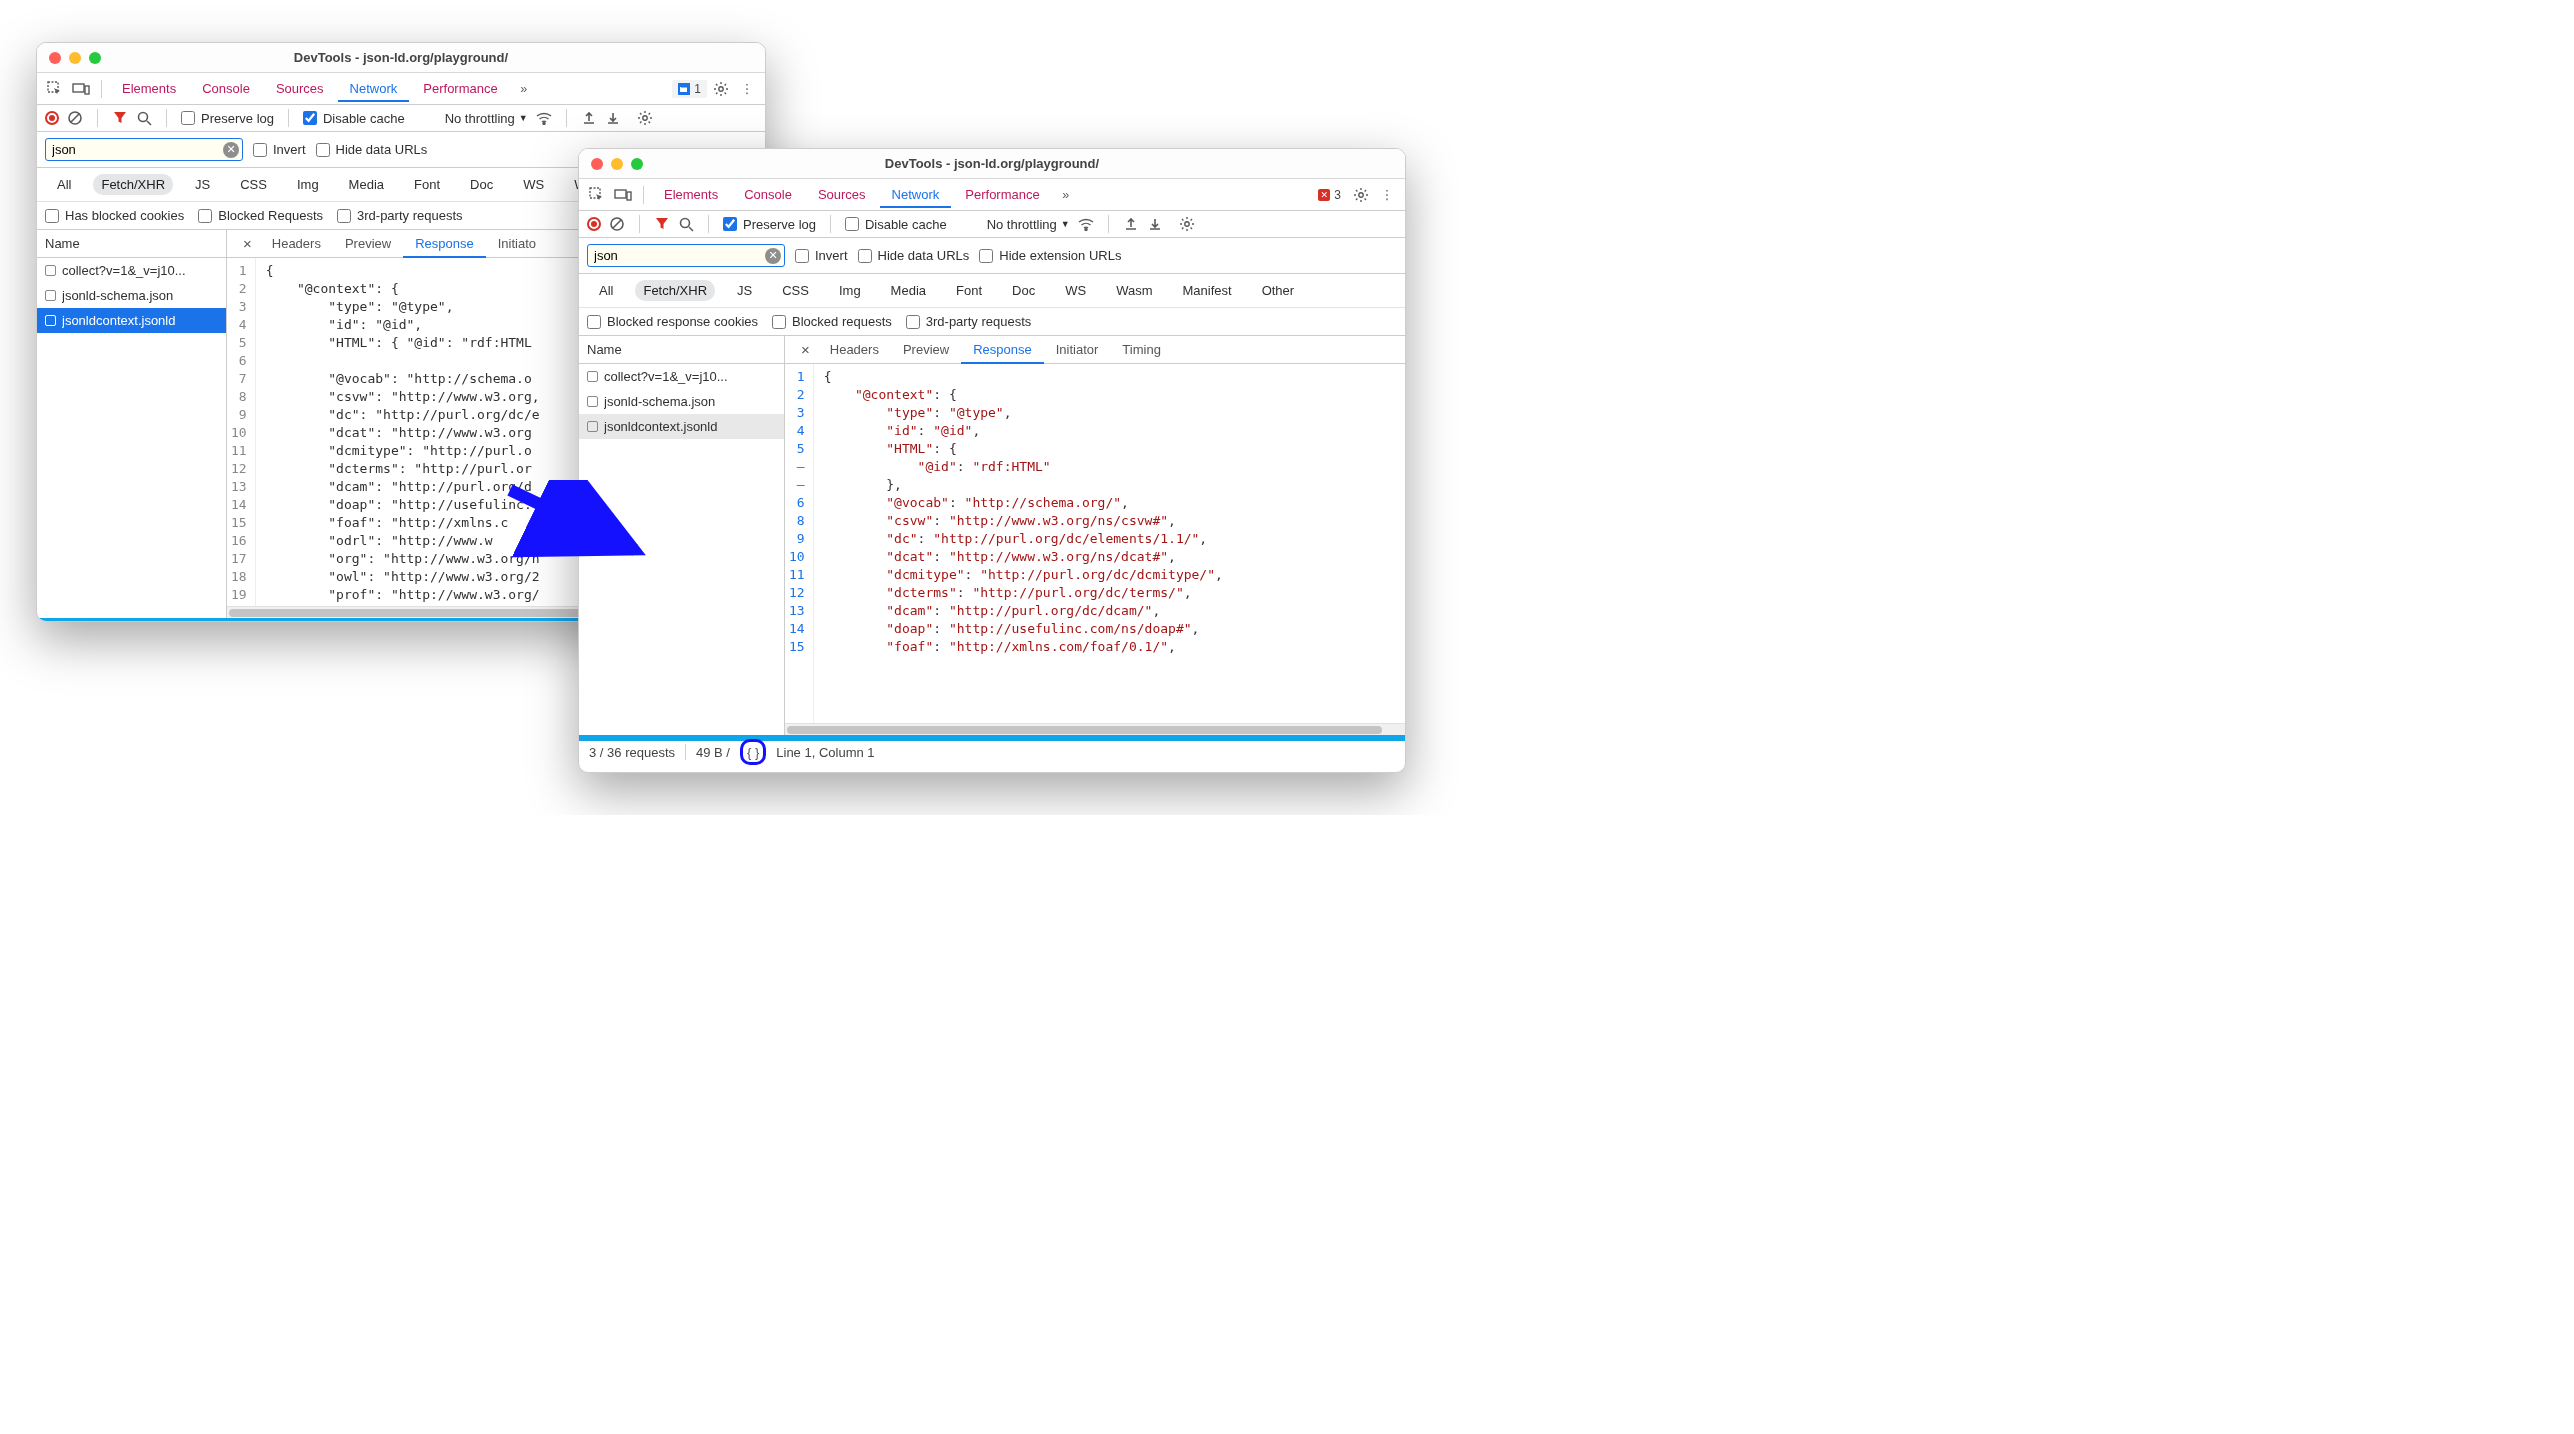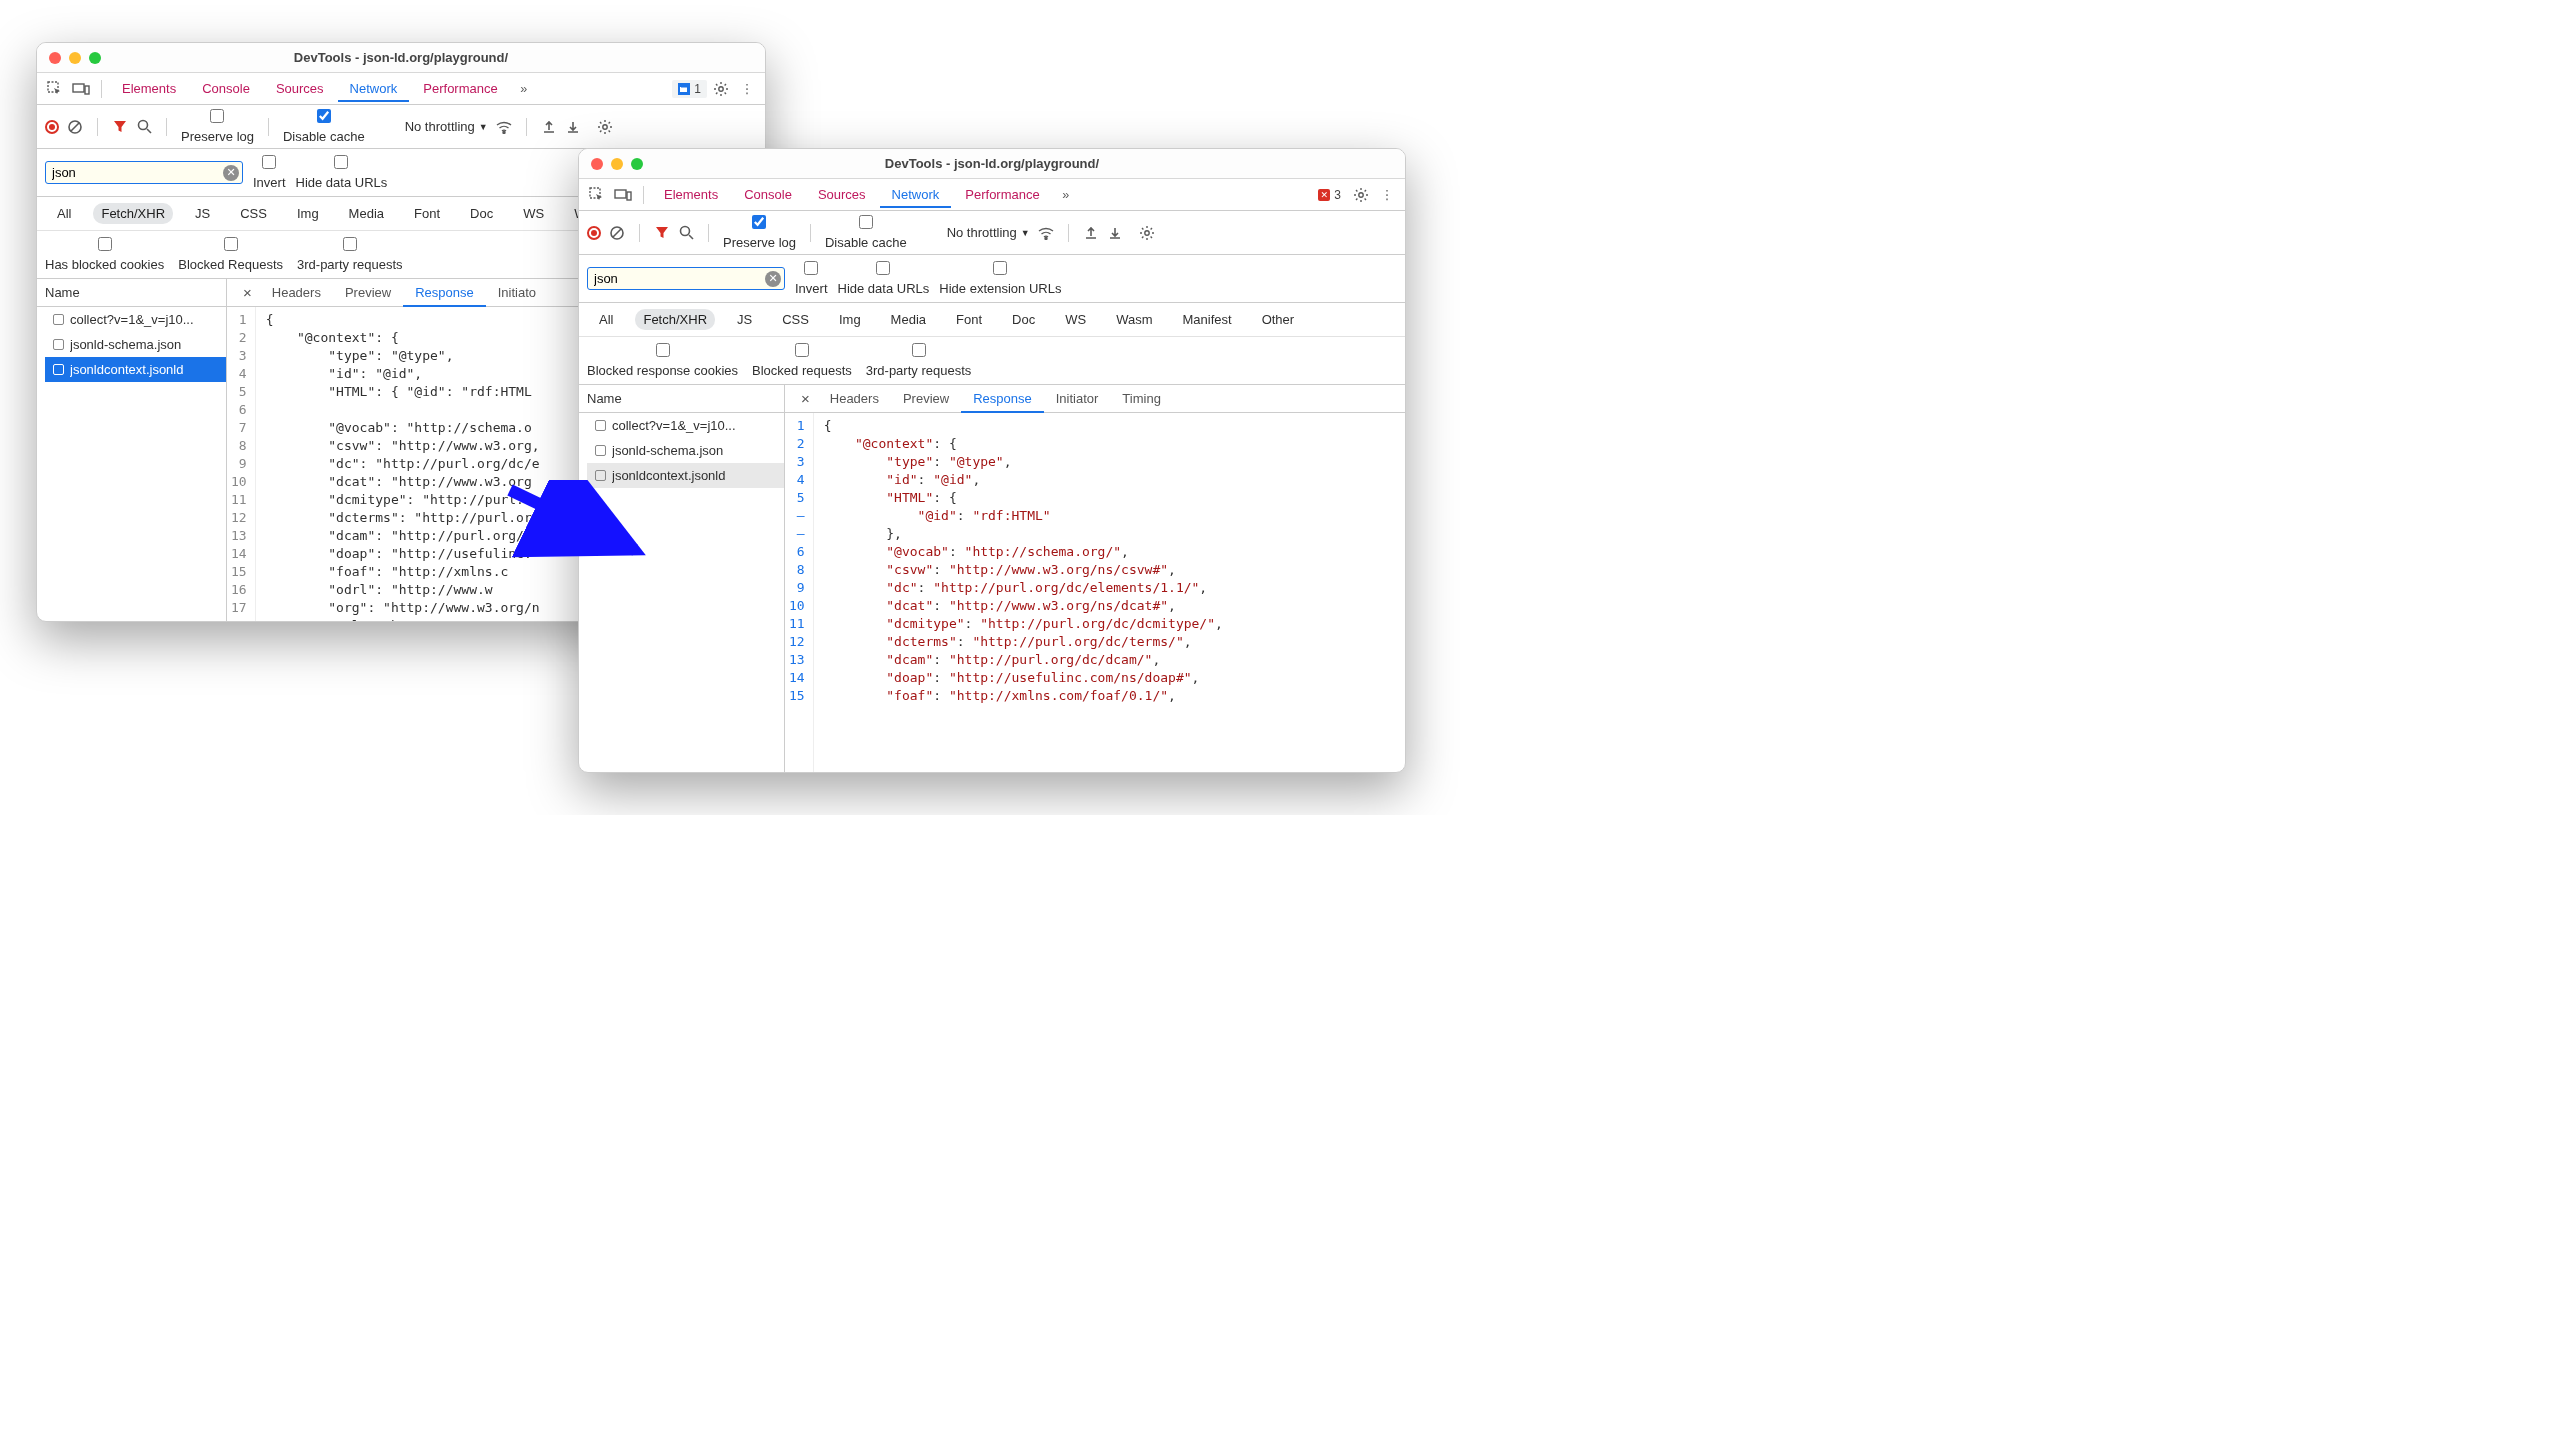--- a/index.html
+++ b/index.html
@@ -64,21 +64,21 @@
   display: flex; align-items: center; flex-wrap: wrap;
   padding: 4px 8px;
   gap: 8px;
   border-bottom: 1px solid #ccc;
   row-gap:6px;
 }
 .recbtn { width:14px; height:14px; border:2px solid #d93025; border-radius:50%; position:relative; cursor:pointer;}
 .recbtn::after{content:"";position:absolute;inset:2px;background:#d93025;border-radius:50%;}
 .ico { width:16px; height:16px; display:inline-flex; align-items:center; justify-content:center; color:#5a5a5a; cursor:pointer;}
 .ico.red{color:#d93025;}
-.chk { display:flex; align-items:center; gap:6px; cursor:pointer; font-size:13px;flex-direction:column;}
+.chk { display:flex; align-items:center; gap:6px; cursor:pointer; font-size:13px;}
 .chk input { width:14px; height:14px; accent-color:#1a73e8;}
 .sel { display:flex; align-items:center; gap:4px; font-size:13px; cursor:pointer;padding-left:32px;}
 
 .filterrow { display:flex; align-items:center; gap:10px; padding:6px 8px; border-bottom:1px solid #ccc; flex-wrap:wrap; row-gap:6px;}
 .filterinput{ position:relative; }
 .filterinput input{
   border: 1.5px solid #1a73e8; border-radius:3px; padding:3px 24px 3px 6px; font-size:13px; width:198px; outline:none;
   background:#fffef0;
 }
 .clearx{ position:absolute; right:4px; top:50%; transform:translateY(-50%); width:16px; height:16px; background:#8e8e8e; border-radius:50%; display:flex; align-items:center; justify-content:center; color:#fff; font-size:11px; cursor:pointer;}
@@ -91,21 +91,21 @@
 .split { display:flex; height: calc(100% - 190px); }
 #winB .split { height: calc(100% - 224px); }
 .left { width:190px; border-right:1px solid #ccc; display:flex; flex-direction:column;}
 #winB .left{ width:206px;}
 .left .hdr, .right .hdr { height:28px; display:flex; align-items:center; padding:0 8px; border-bottom:1px solid #ccc; font-size:13px; color:#333;}
 .right .hdr { gap:0; }
 .right .hdr .tab2{ padding:5px 12px; cursor:pointer; color:#555;}
 .right .hdr .tab2.active{ color:#1a73e8; border-bottom:2px solid #1a73e8;}
 .closex{ font-size:15px; padding:0 8px; cursor:pointer; color:#555;}
 
-.row { display:flex; align-items:center; gap:6px; padding:5px 8px; font-size:13px; cursor:pointer;margin-left:8px;}
+.row { display:flex; align-items:center; gap:6px; padding:5px 8px; font-size:13px; cursor:pointer;}
 .row .dot{ width:11px; height:11px; border:1.5px solid #888; border-radius:2px; flex-shrink:0;}
 .row.sel { background:#1a73e8; color:#fff;}
 .row.sel .dot{border-color:#fff;}
 .row .name{ white-space:nowrap; overflow:hidden; text-overflow:ellipsis;}
 .row.selgray { background:#e8e8e8;}
 
 .right { flex:1; display:flex; flex-direction:column; overflow:hidden;}
 .code { flex:1; display:flex; overflow:hidden; font-family: Menlo, Consolas, monospace; font-size:13px; line-height:18px;}
 .gutter { text-align:right; padding:4px 8px 4px 4px; color:#888; border-right:1px solid #eee; white-space:pre;}
 #winB .gutter{ color:#1a73e8; font-weight:500;}

